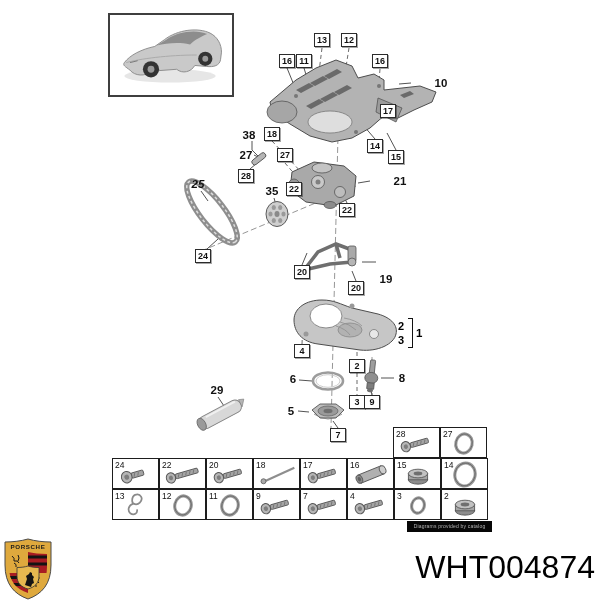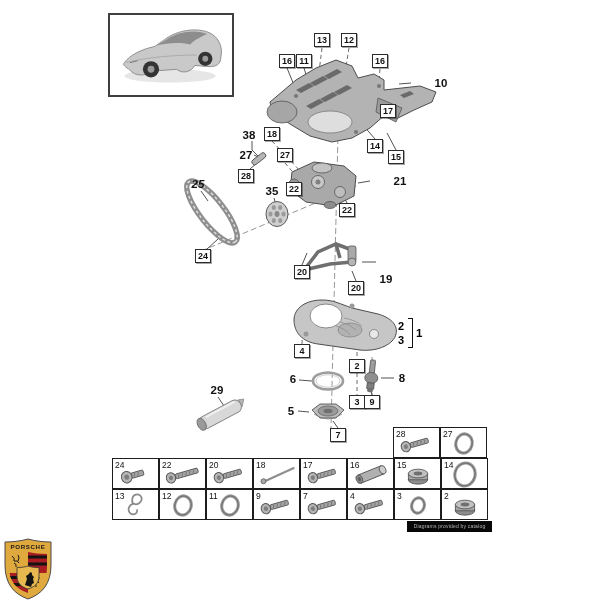--- a/index.html
+++ b/index.html
@@ -444,14 +444,15 @@
       <rect x="7" y="39" width="19" height="3" fill="#141414"></rect>
       <rect x="7" y="46" width="19" height="3" fill="#141414"></rect>
       <path d="M10,19 q3,2 2,5 q4,-1 5,2 M12,26 q3,1 2,4 M16,18 q2,3 0,6" stroke="#1a1a1a" stroke-width="1" fill="none"></path>
       <path d="M30,39 q3,2 2,5 q4,-1 5,2 M32,46 q3,1 2,4 M36,38 q2,3 0,6" stroke="#1a1a1a" stroke-width="1" fill="none"></path>
     </g>
     <text x="26" y="12" text-anchor="middle" font-family="Liberation Sans, sans-serif" font-size="6.2" font-weight="bold" letter-spacing="0.6" fill="#1a1a1a">PORSCHE</text>
     <path d="M26,29 C29,30 33,30.5 37,30.5 L37,39 C37,46 33,50 26,52 C19,50 15,46 15,39 L15,30.5 C19,30.5 23,30 26,29 Z" fill="#e6b84f" stroke="#333" stroke-width="0.8"></path>
     <path d="M23,48 l2,-6 -1,-3 3,-2 1,-2 2,1 0,2 2,2 -1,2 1,4 -2,1 -1,3 z" fill="#141414"></path>
   </svg>
 
+  <div class="part-number">WHT004874</div>
 
 </div>
 
 </body></html>

